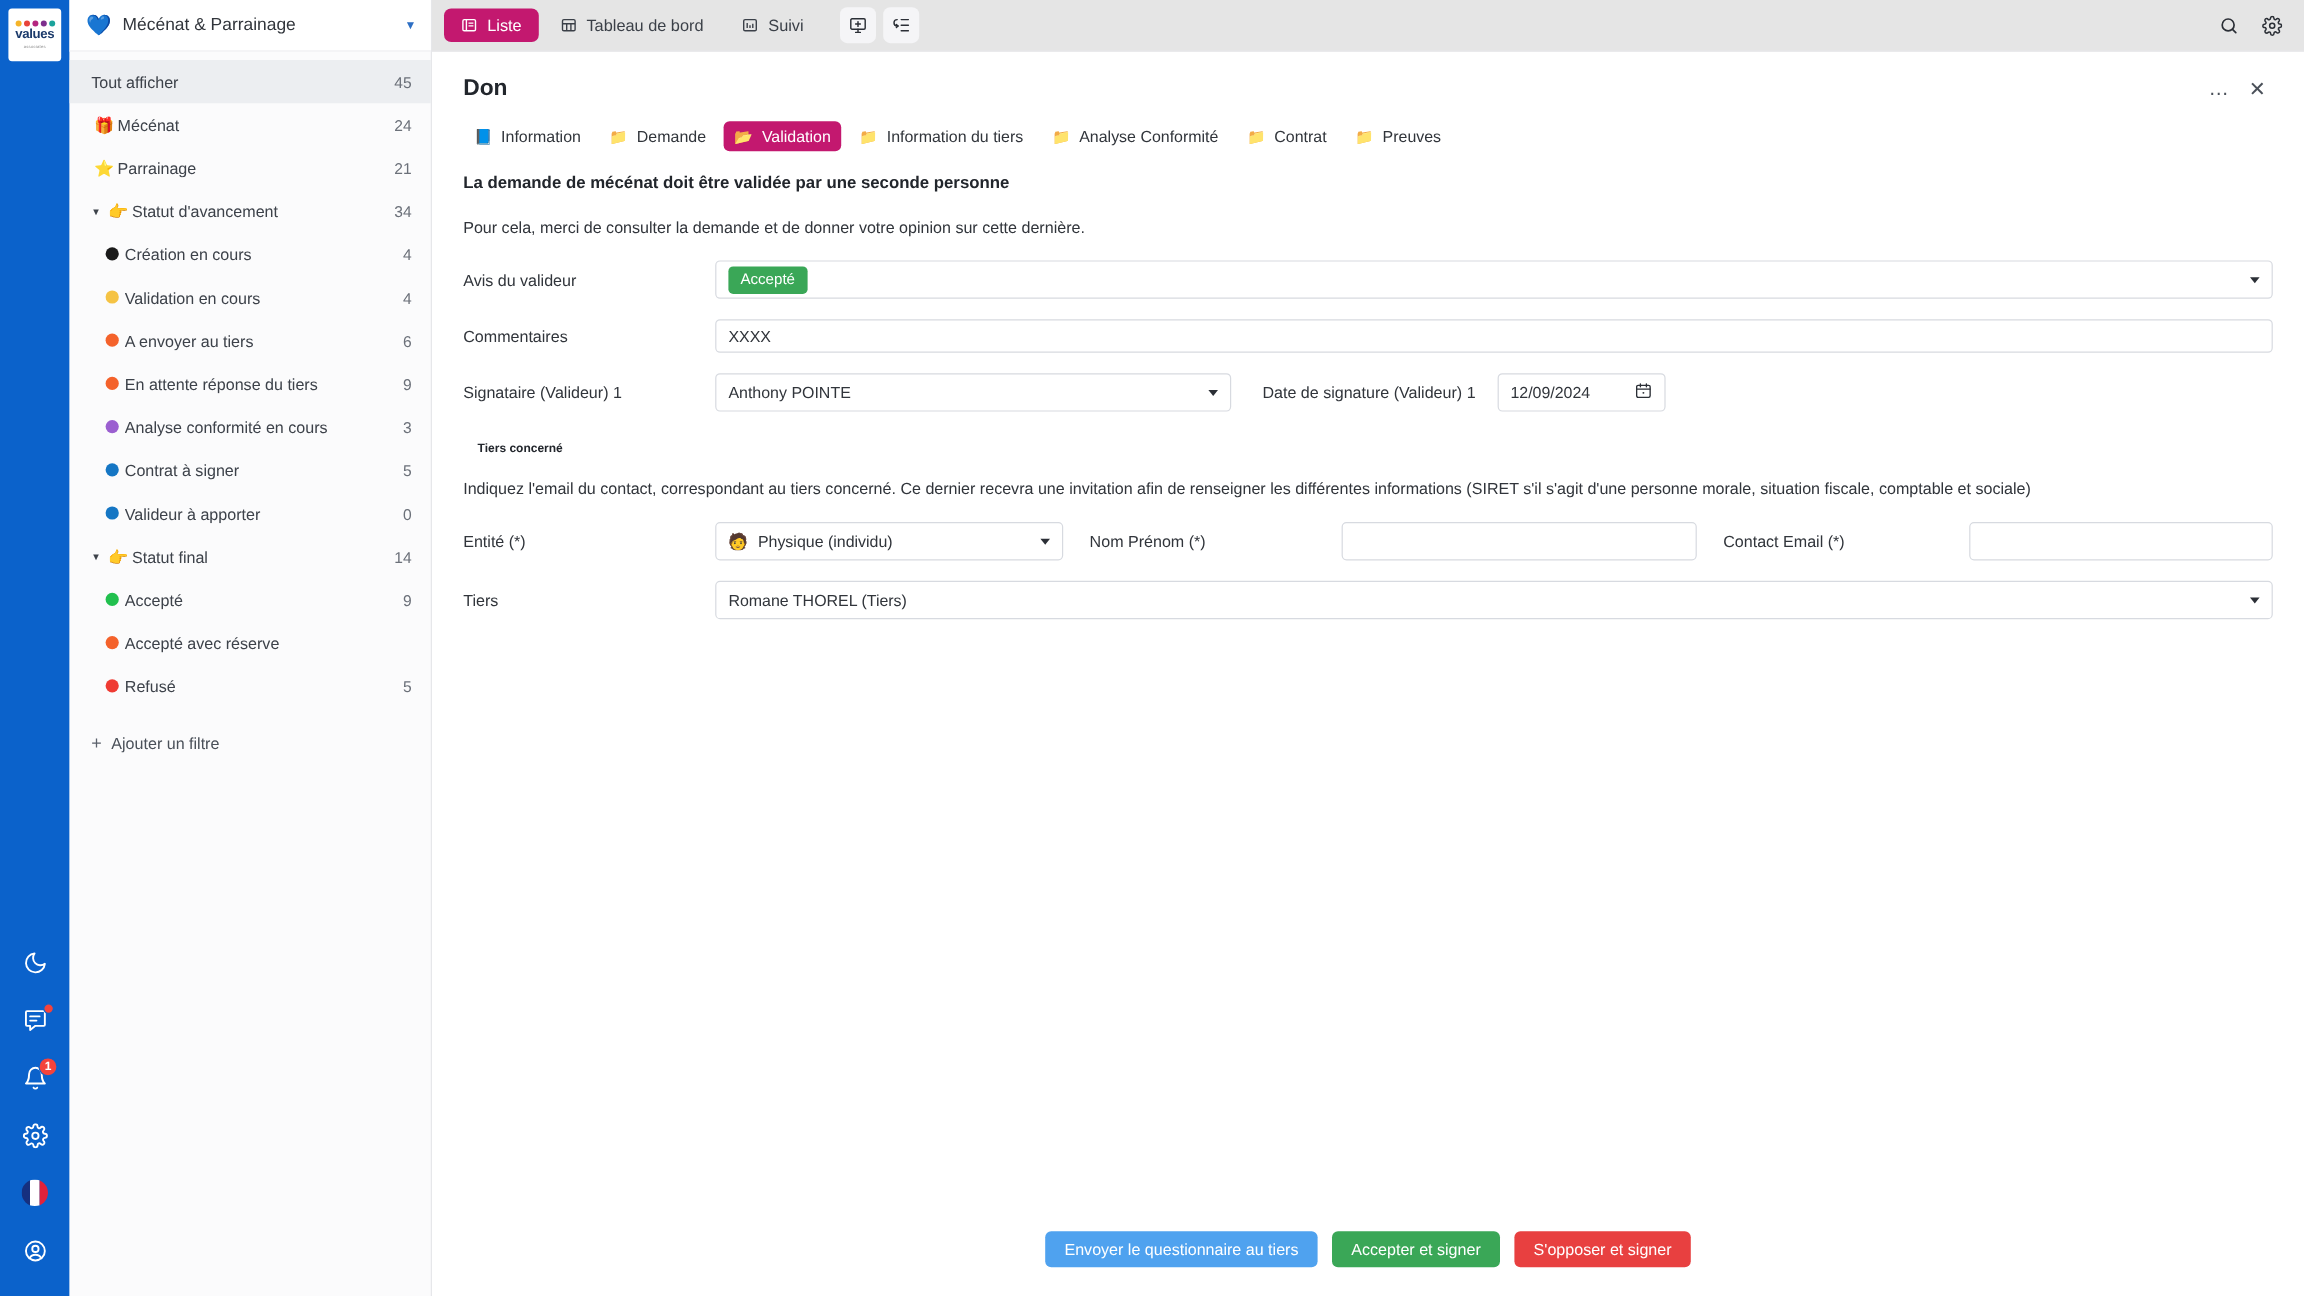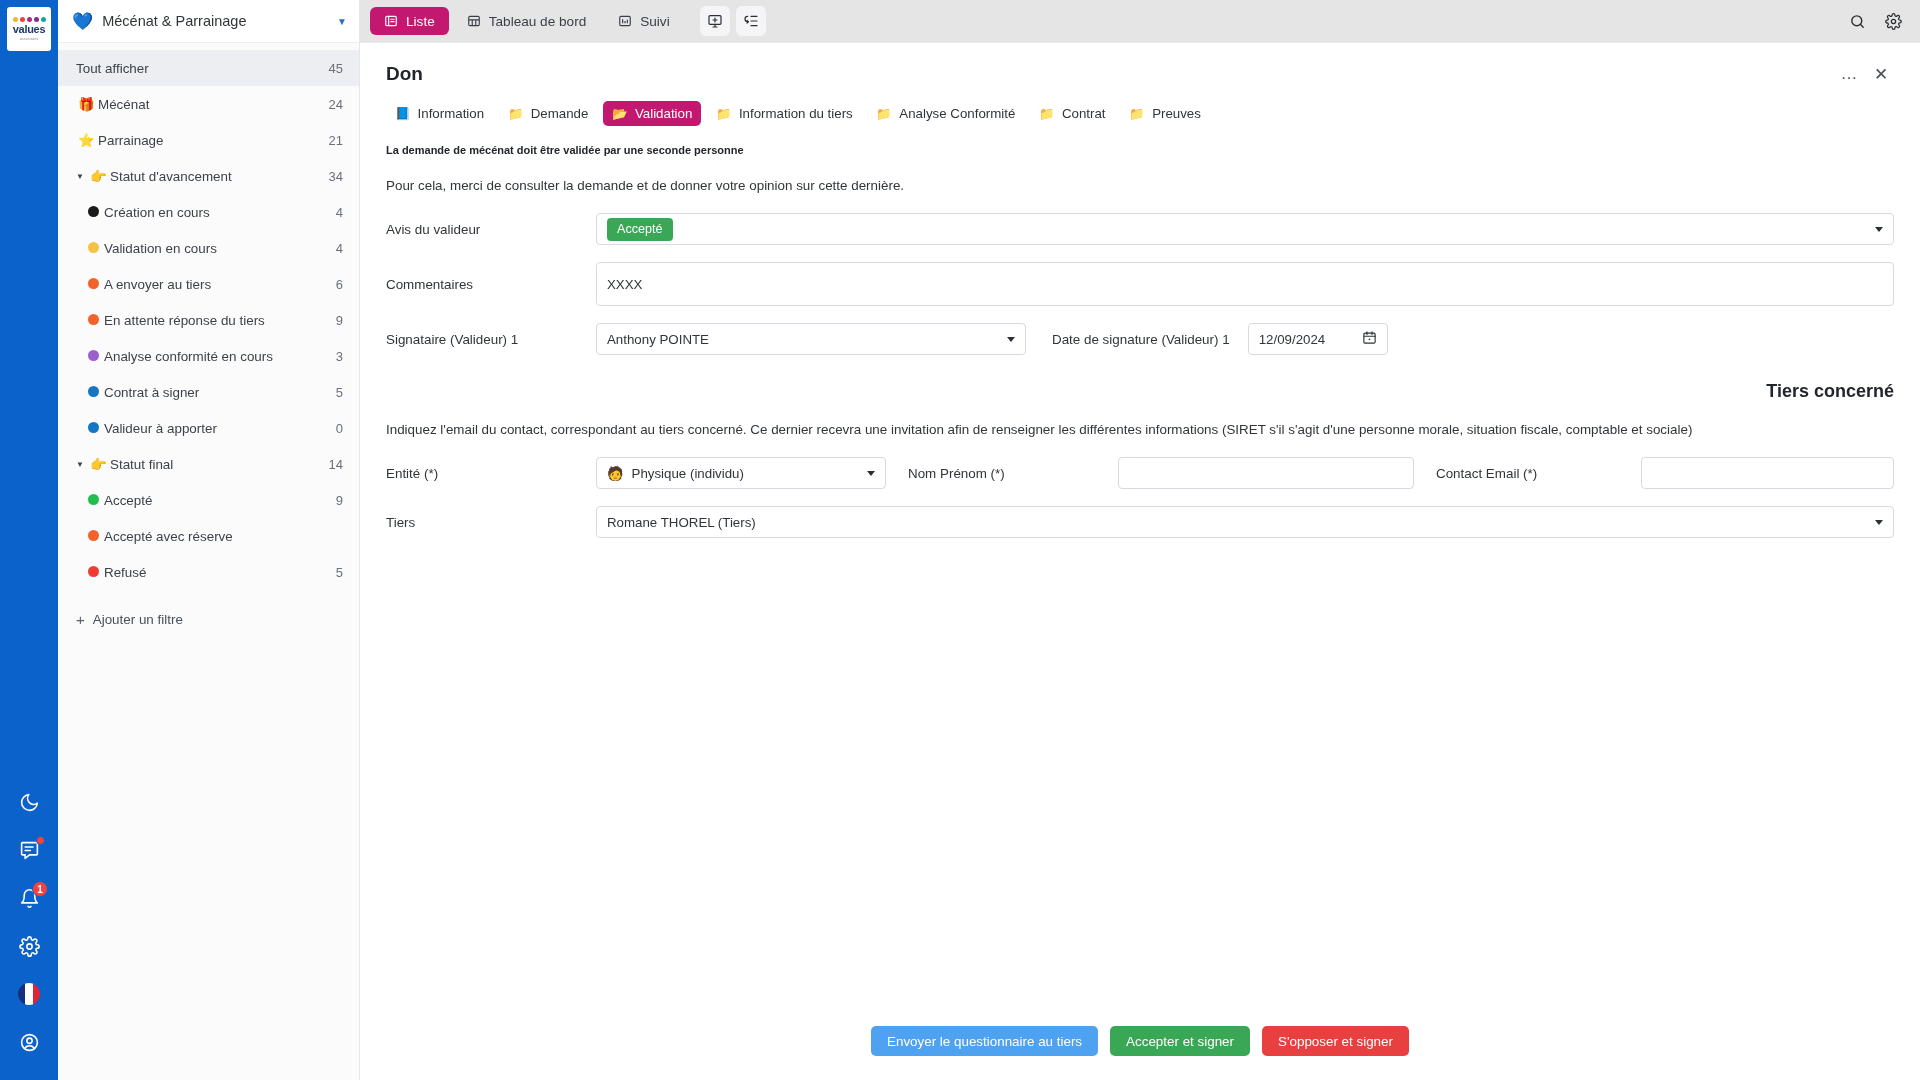--- a/index.html
+++ b/index.html
@@ -146,21 +146,21 @@
   }
   .ftab {
     display: flex; align-items: center; gap: 7px;
     height: 25px; padding: 0 9px; border-radius: 5px;
     font-size: 13.3px; color: #31353b; cursor: pointer; white-space: nowrap;
   }
   .ftab.active { background: #c3186f; color: #fff; }
   .ftab .fico { font-size: 12.5px; }
 
   #form { padding: 18px 26px 0 26px; flex: 1; overflow: hidden; }
-  .h-strong { font-size: 11px; font-weight: bold; color: #22262c; margin-bottom: 22px; }
+  .h-strong { font-size: 14px; font-weight: bold; color: #22262c; margin-bottom: 22px; }
   .p-text { font-size: 13.4px; color: #31353b; margin-bottom: 20px; }
 
   .frow { display: flex; align-items: center; margin-bottom: 17px; }
   .flabel { font-size: 13.4px; color: #31353b; flex: 0 0 auto; }
   .flabel.w210 { width: 210px; }
 
   .ctrl {
     height: 30px; border: 1px solid #d7dae0; border-radius: 4px;
     background: #fff; display: flex; align-items: center;
     padding: 0 10px; font-size: 13.3px; color: #31353b;
@@ -180,21 +180,21 @@
   .toggle {
     width: 42px; height: 22px; border-radius: 11px; background: #16b0ef;
     position: relative; cursor: pointer; flex: 0 0 42px;
   }
   .toggle .knob {
     position: absolute; top: 2.5px; right: 2.5px;
     width: 17px; height: 17px; border-radius: 50%; background: #fff;
   }
   .toggle-label { font-size: 13.4px; color: #31353b; }
 
-  .sec-title { font-size: 18px; font-weight: bold; color: #22262c; margin: 26px 0 20px 12px; text-align: right; }
+  .sec-title { font-size: 10px; font-weight: bold; color: #22262c; margin: 26px 0 20px 12px; }
 
   #footer {
     height: 64px; display: flex; align-items: center; justify-content: center;
     gap: 12px; padding-bottom: 14px;
   }
   .abtn {
     height: 30px; border-radius: 5px; color: #fff;
     font-size: 13.4px; display: flex; align-items: center;
     padding: 0 16px; cursor: pointer; border: none;
     font-family: "Liberation Sans", sans-serif;
@@ -451,21 +451,21 @@
 
     <div class="frow">
       <div class="flabel w210">Avis du valideur</div>
       <div class="ctrl sel" style="flex:1; height:32px;">
         <span class="pill">Accepté</span>
       </div>
     </div>
 
     <div class="frow">
       <div class="flabel w210">Commentaires</div>
-      <div class="ctrl" style="flex:1; height:44px;align-items:center;">
+      <div class="ctrl" style="flex:1; height:28px;align-items:center;">
         <span>XXXX</span>
       </div>
     </div>
 
 
     <div class="frow">
       <div class="flabel w210">Signataire (Valideur) 1</div>
       <div class="ctrl sel" style="width:430px; height:32px;">
         <span>Anthony POINTE</span>
       </div>

